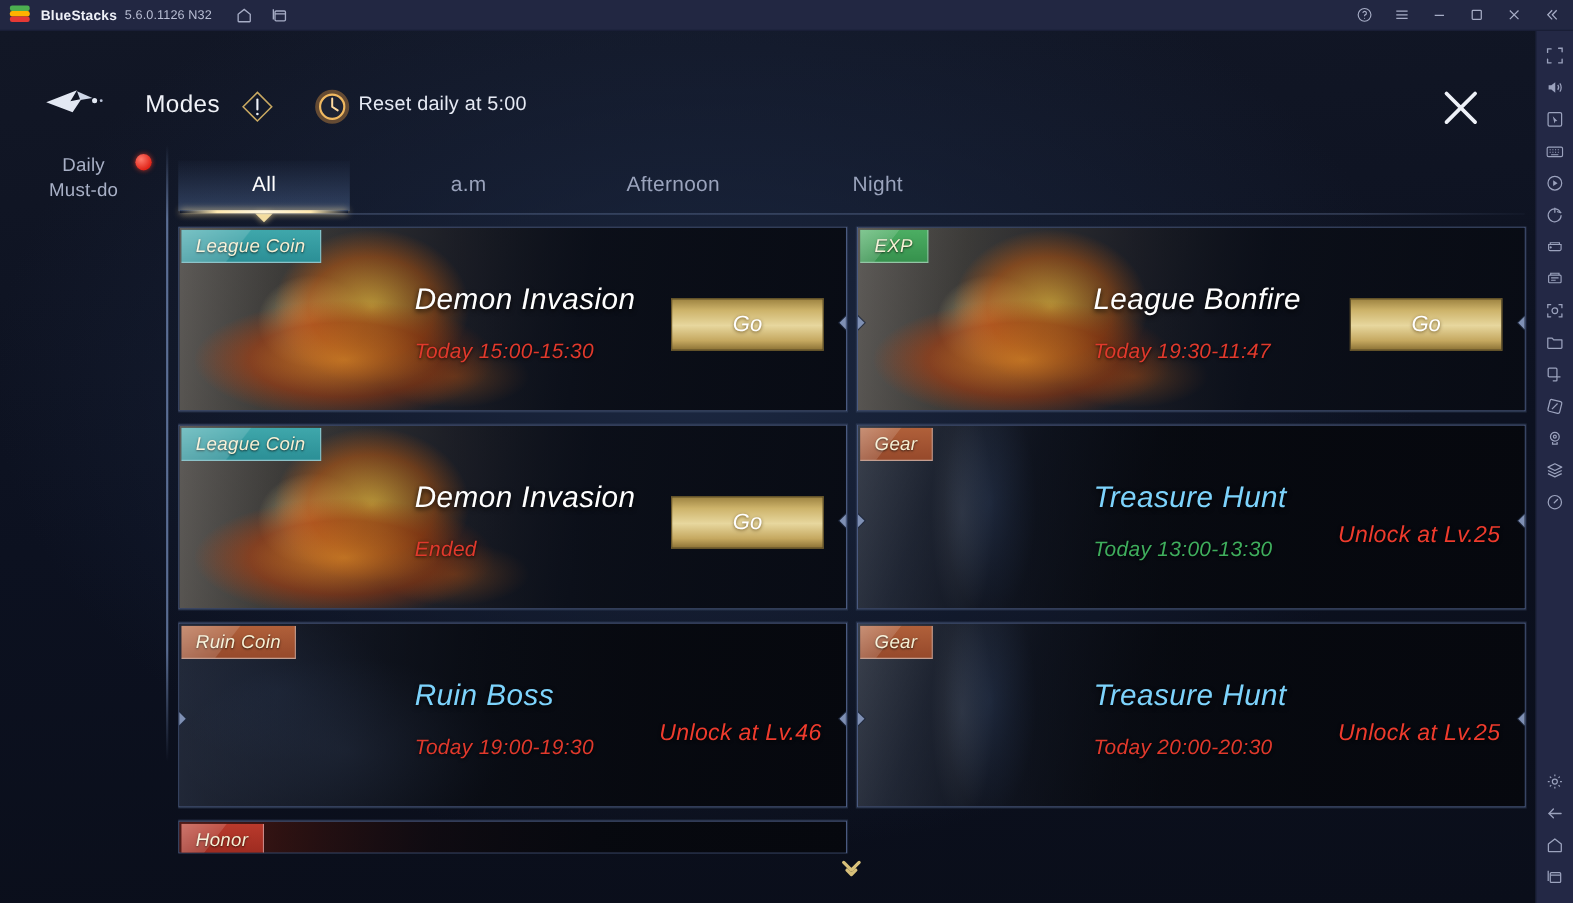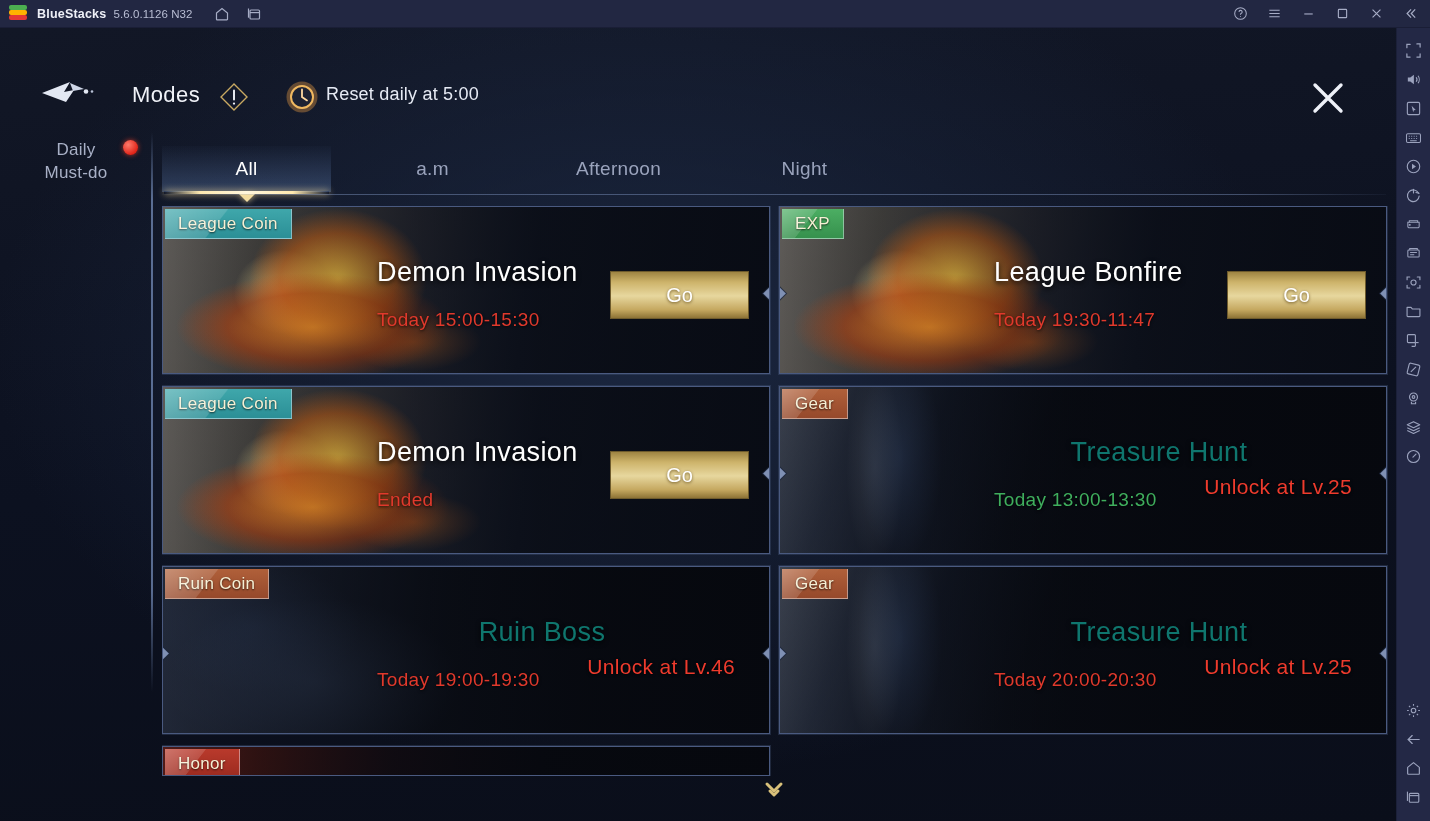--- a/index.html
+++ b/index.html
@@ -111,21 +111,21 @@
   }
   .side-rail {
     position:absolute; left:151px; top:0; width:2px; height:560px;
     background:linear-gradient(180deg, rgba(150,180,235,0) 0%, rgba(150,180,235,.55) 12%,
                rgba(150,180,235,.55) 82%, rgba(150,180,235,0) 100%);
   }
 
   
   .tabs { position:absolute; left:162px; top:118px; width:1224px; height:50px; }
   .tab {
-    position:absolute; top:0; height:46px; width:169px;
+    position:absolute; top:0; height:46px; width:156px;
     display:flex; align-items:center; justify-content:center;
     font-size:19px; color:#9aa3bc; letter-spacing:.3px; cursor:default;
   }
   .tab.act { color:#ffffff;
     background:linear-gradient(180deg, rgba(120,160,225,.02) 0%, rgba(125,165,230,.28) 100%); }
   .tab.act::after {
     content:""; position:absolute; left:2px; right:2px; bottom:-2px; height:3px;
     background:linear-gradient(90deg, rgba(255,226,150,0), #ffe9b0 22%, #fff6dd 50%, #ffe9b0 78%, rgba(255,226,150,0));
     box-shadow:0 0 7px rgba(255,224,150,.9);
   }
@@ -138,20 +138,21 @@
   .tabline {
     position:absolute; left:162px; top:166px; width:1224px; height:1px;
     background:linear-gradient(90deg, rgba(130,155,210,.05), rgba(150,175,225,.38) 12%,
                rgba(150,175,225,.38) 88%, rgba(130,155,210,.05));
   }
 
   
   .grid {
     position:absolute; left:162px; top:178px; width:1226px; height:570px;
     overflow:hidden;
+    font-style:italic;
   }
   .card {
     position:absolute; width:608px; height:168px;
     border:1px solid #4a5a80;
     box-shadow: inset 0 0 0 1px rgba(18,26,46,.9), 0 0 0 1px rgba(72,88,124,.35);
     overflow:hidden; cursor:default;
     background:#0b0f18;
   }
   .card .bg { position:absolute; inset:0; }
   .card .bg.fire {
@@ -199,39 +200,39 @@
   .badge.teal   { background:linear-gradient(180deg,#3fa7ab,#2b8f96); }
   .badge.green  { background:linear-gradient(180deg,#4cae63,#36914d); }
   .badge.orange { background:linear-gradient(180deg,#b0603a,#96492b); }
   .badge.red    { background:linear-gradient(180deg,#b93a2c,#9b2a1f); }
 
   .c-title {
     position:absolute; left:214px; top:50px; width:330px;
     font-size:27px; color:#ffffff; letter-spacing:.4px;
     text-shadow:0 2px 5px rgba(0,0,0,.85);
   }
-  .card.locked .c-title { color:#0f766e;text-align:center; }
+  .card.locked .c-title { color:#7dd3fc; }
   .c-time {
     position:absolute; left:214px; top:102px;
     font-size:19px; letter-spacing:.3px;
     text-shadow:0 1px 3px rgba(0,0,0,.8);
   }
   .c-time.red   { color:#e0392c; }
   .c-time.green { color:#3fae5d; }
   .go-btn {
     position:absolute; right:20px; top:64px; width:139px; height:48px;
     background:linear-gradient(180deg,#9e8442 0%, #cdb36a 22%, #e7d79e 52%, #c5a860 82%, #8d7336 100%);
     border:1px solid #6d5a2c;
     display:flex; align-items:center; justify-content:center;
     font-size:20px; color:#ffffff;
     text-shadow:0 1px 3px rgba(70,45,0,.75);
     cursor:default;
   }
   .lock-txt {
-    position:absolute; right:34px; top:88px;
+    position:absolute; right:22px; top:88px;
     font-size:21px; color:#ee3b2d; letter-spacing:.3px;
     text-shadow:0 1px 3px rgba(0,0,0,.8);
   }
   .diamond {
     position:absolute; top:82px; width:9px; height:9px;
     background:#7f90b4; transform:rotate(45deg);
     box-shadow:0 0 0 1px rgba(30,40,62,.8);
   }
   .diamond.l { left:-5px; }
   .diamond.r { right:-5px; }

